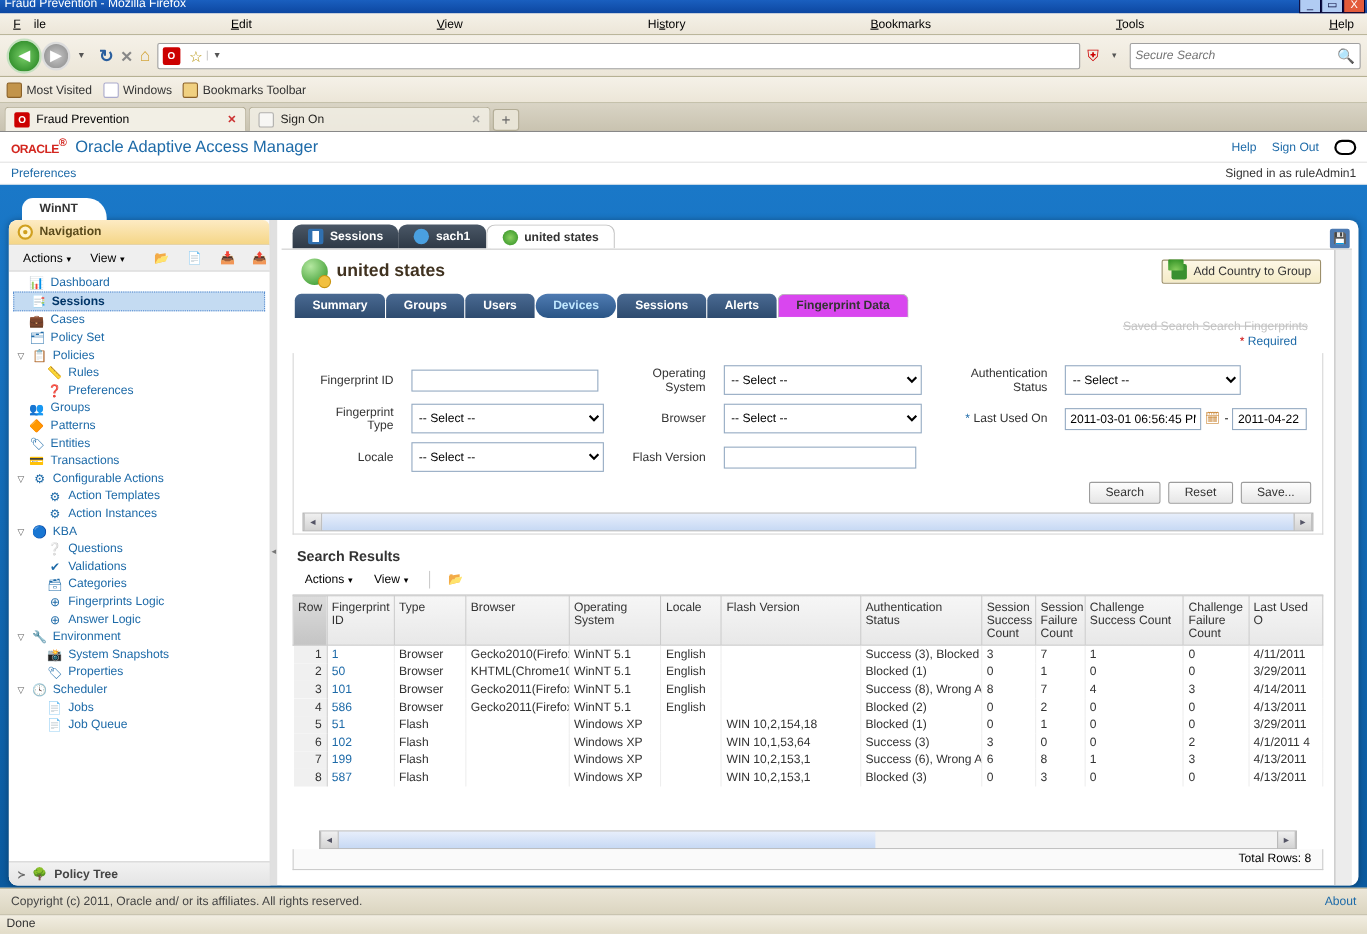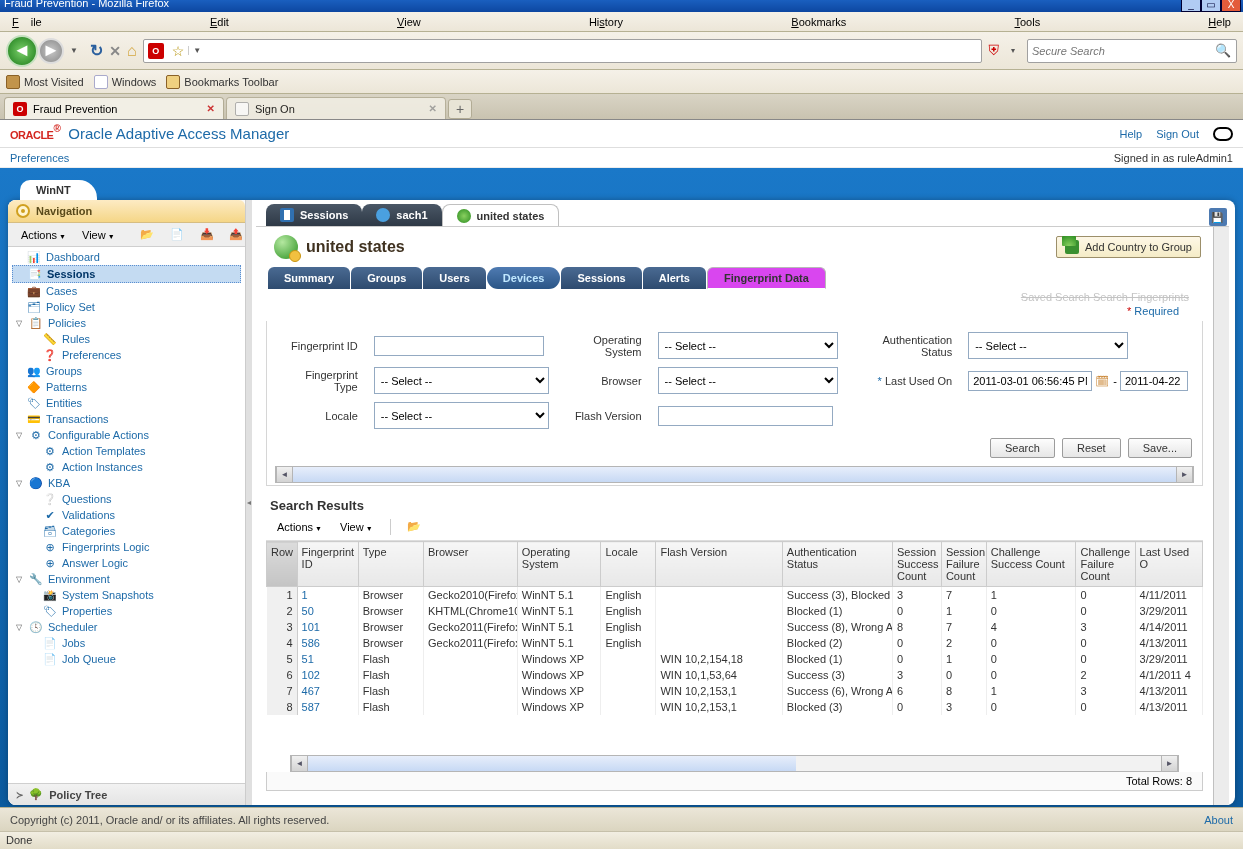--- a/index.html
+++ b/index.html
@@ -614,21 +614,21 @@
                       <td>WIN 10,1,53,64</td>
                       <td>Success (3)</td>
                       <td>3</td>
                       <td>0</td>
                       <td>0</td>
                       <td>2</td>
                       <td>4/1/2011 4</td>
                     </tr>
                     <tr>
                       <td class="rownum">7</td>
-                      <td><a href="#">467</a></td>
+                      <td><a href="#">199</a></td>
                       <td>Flash</td>
                       <td></td>
                       <td>Windows XP</td>
                       <td></td>
                       <td>WIN 10,2,153,1</td>
                       <td>Success (6), Wrong A</td>
                       <td>6</td>
                       <td>8</td>
                       <td>1</td>
                       <td>3</td>

